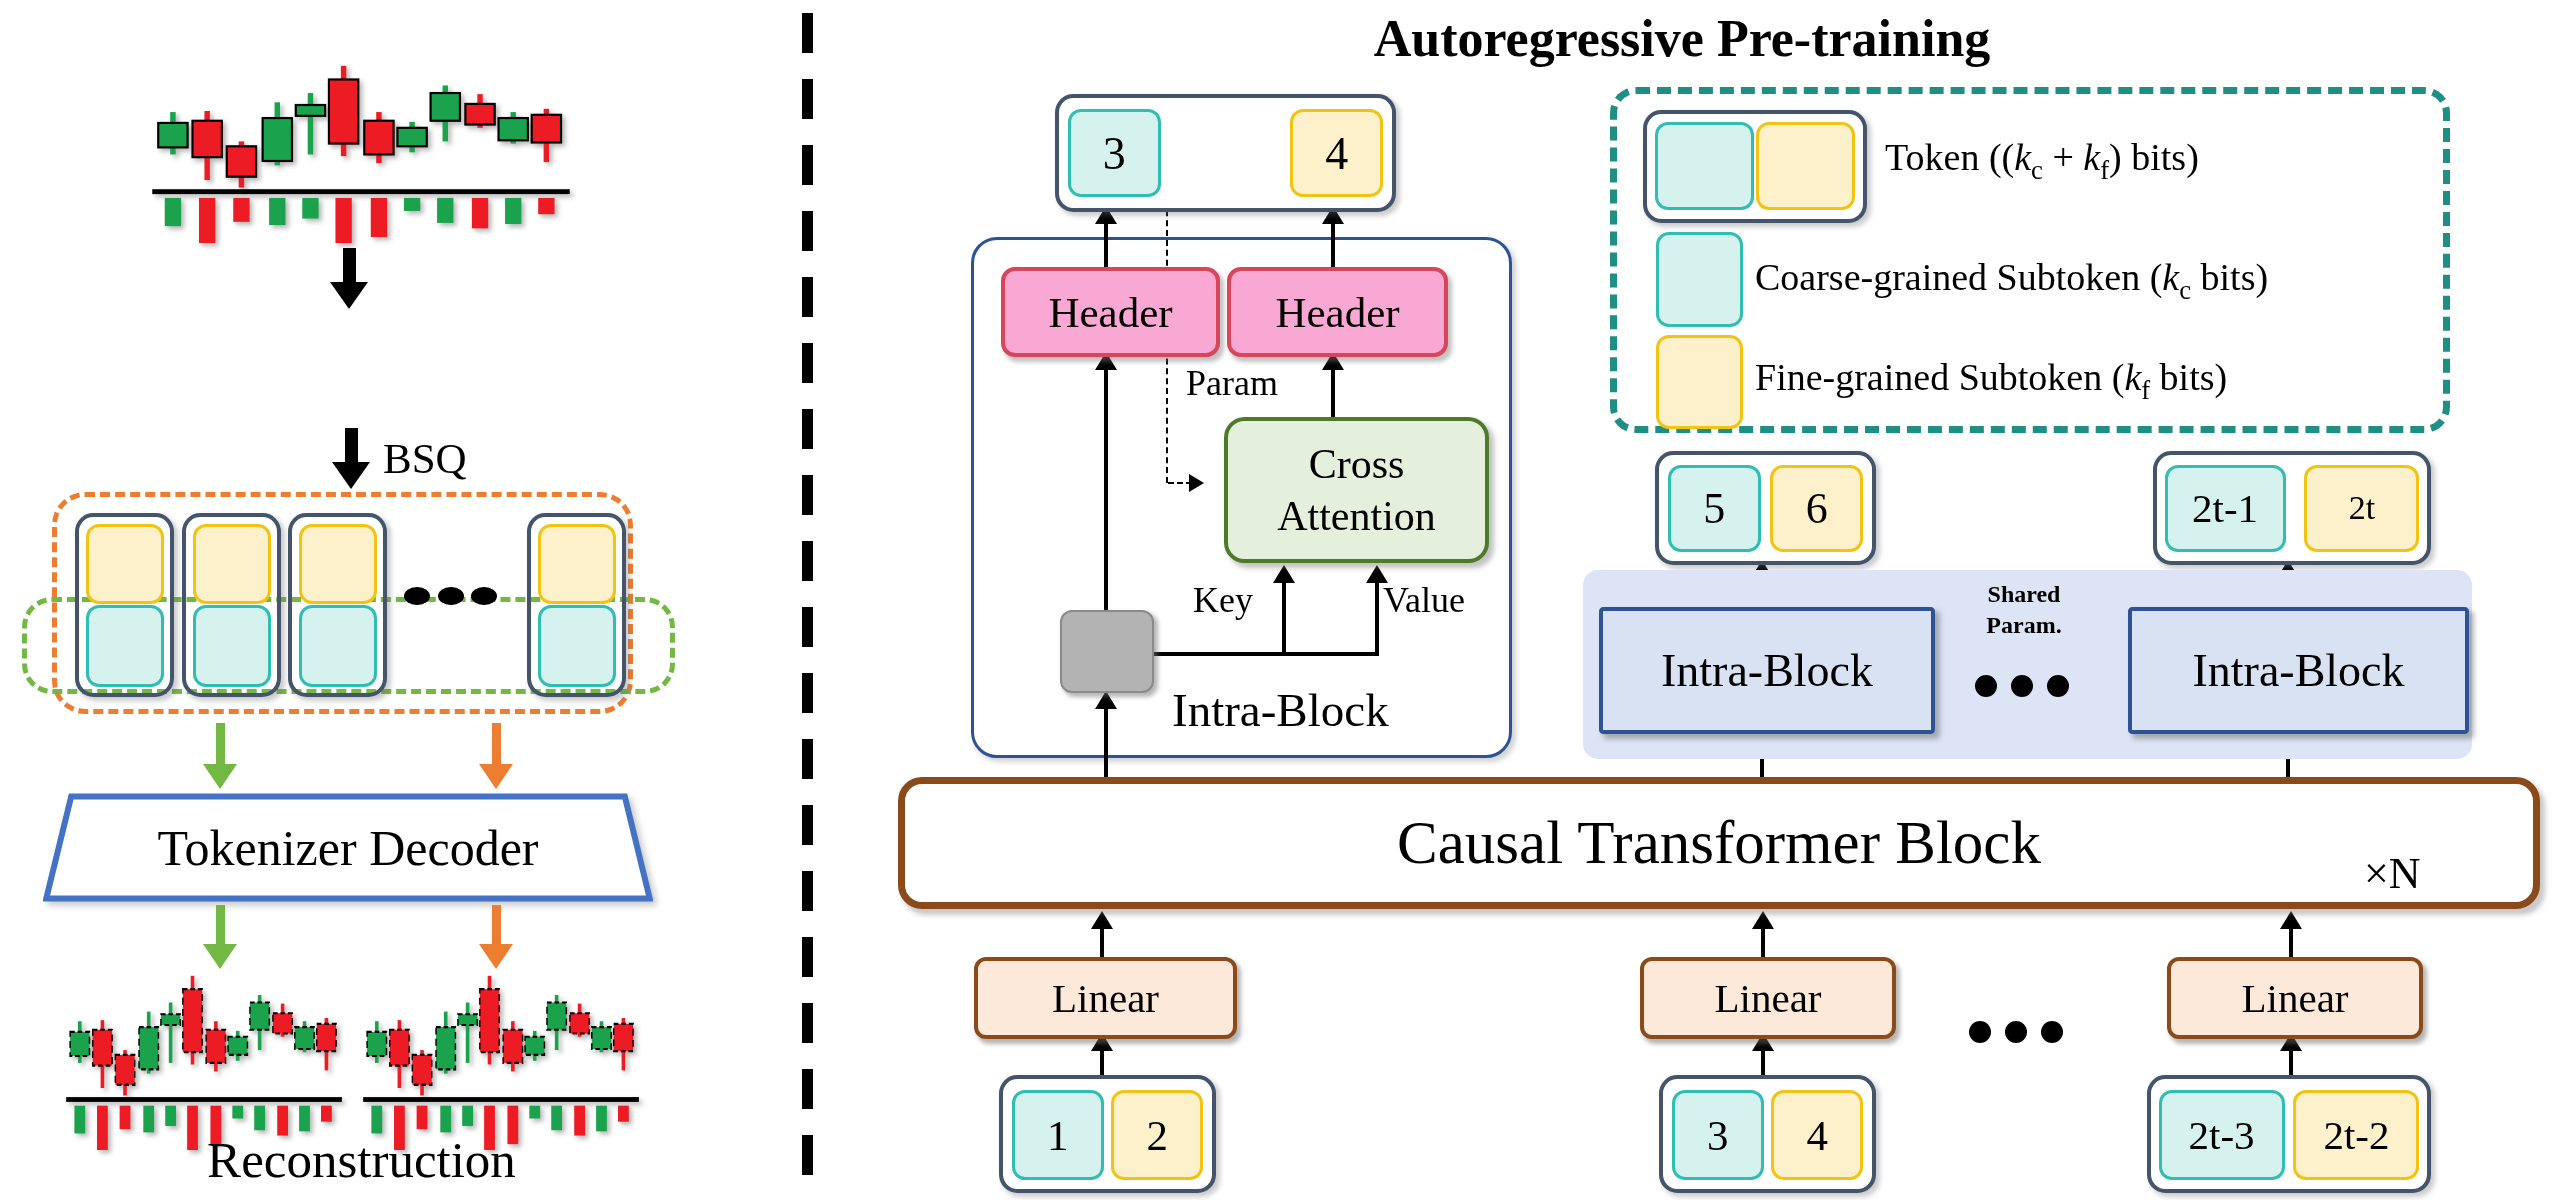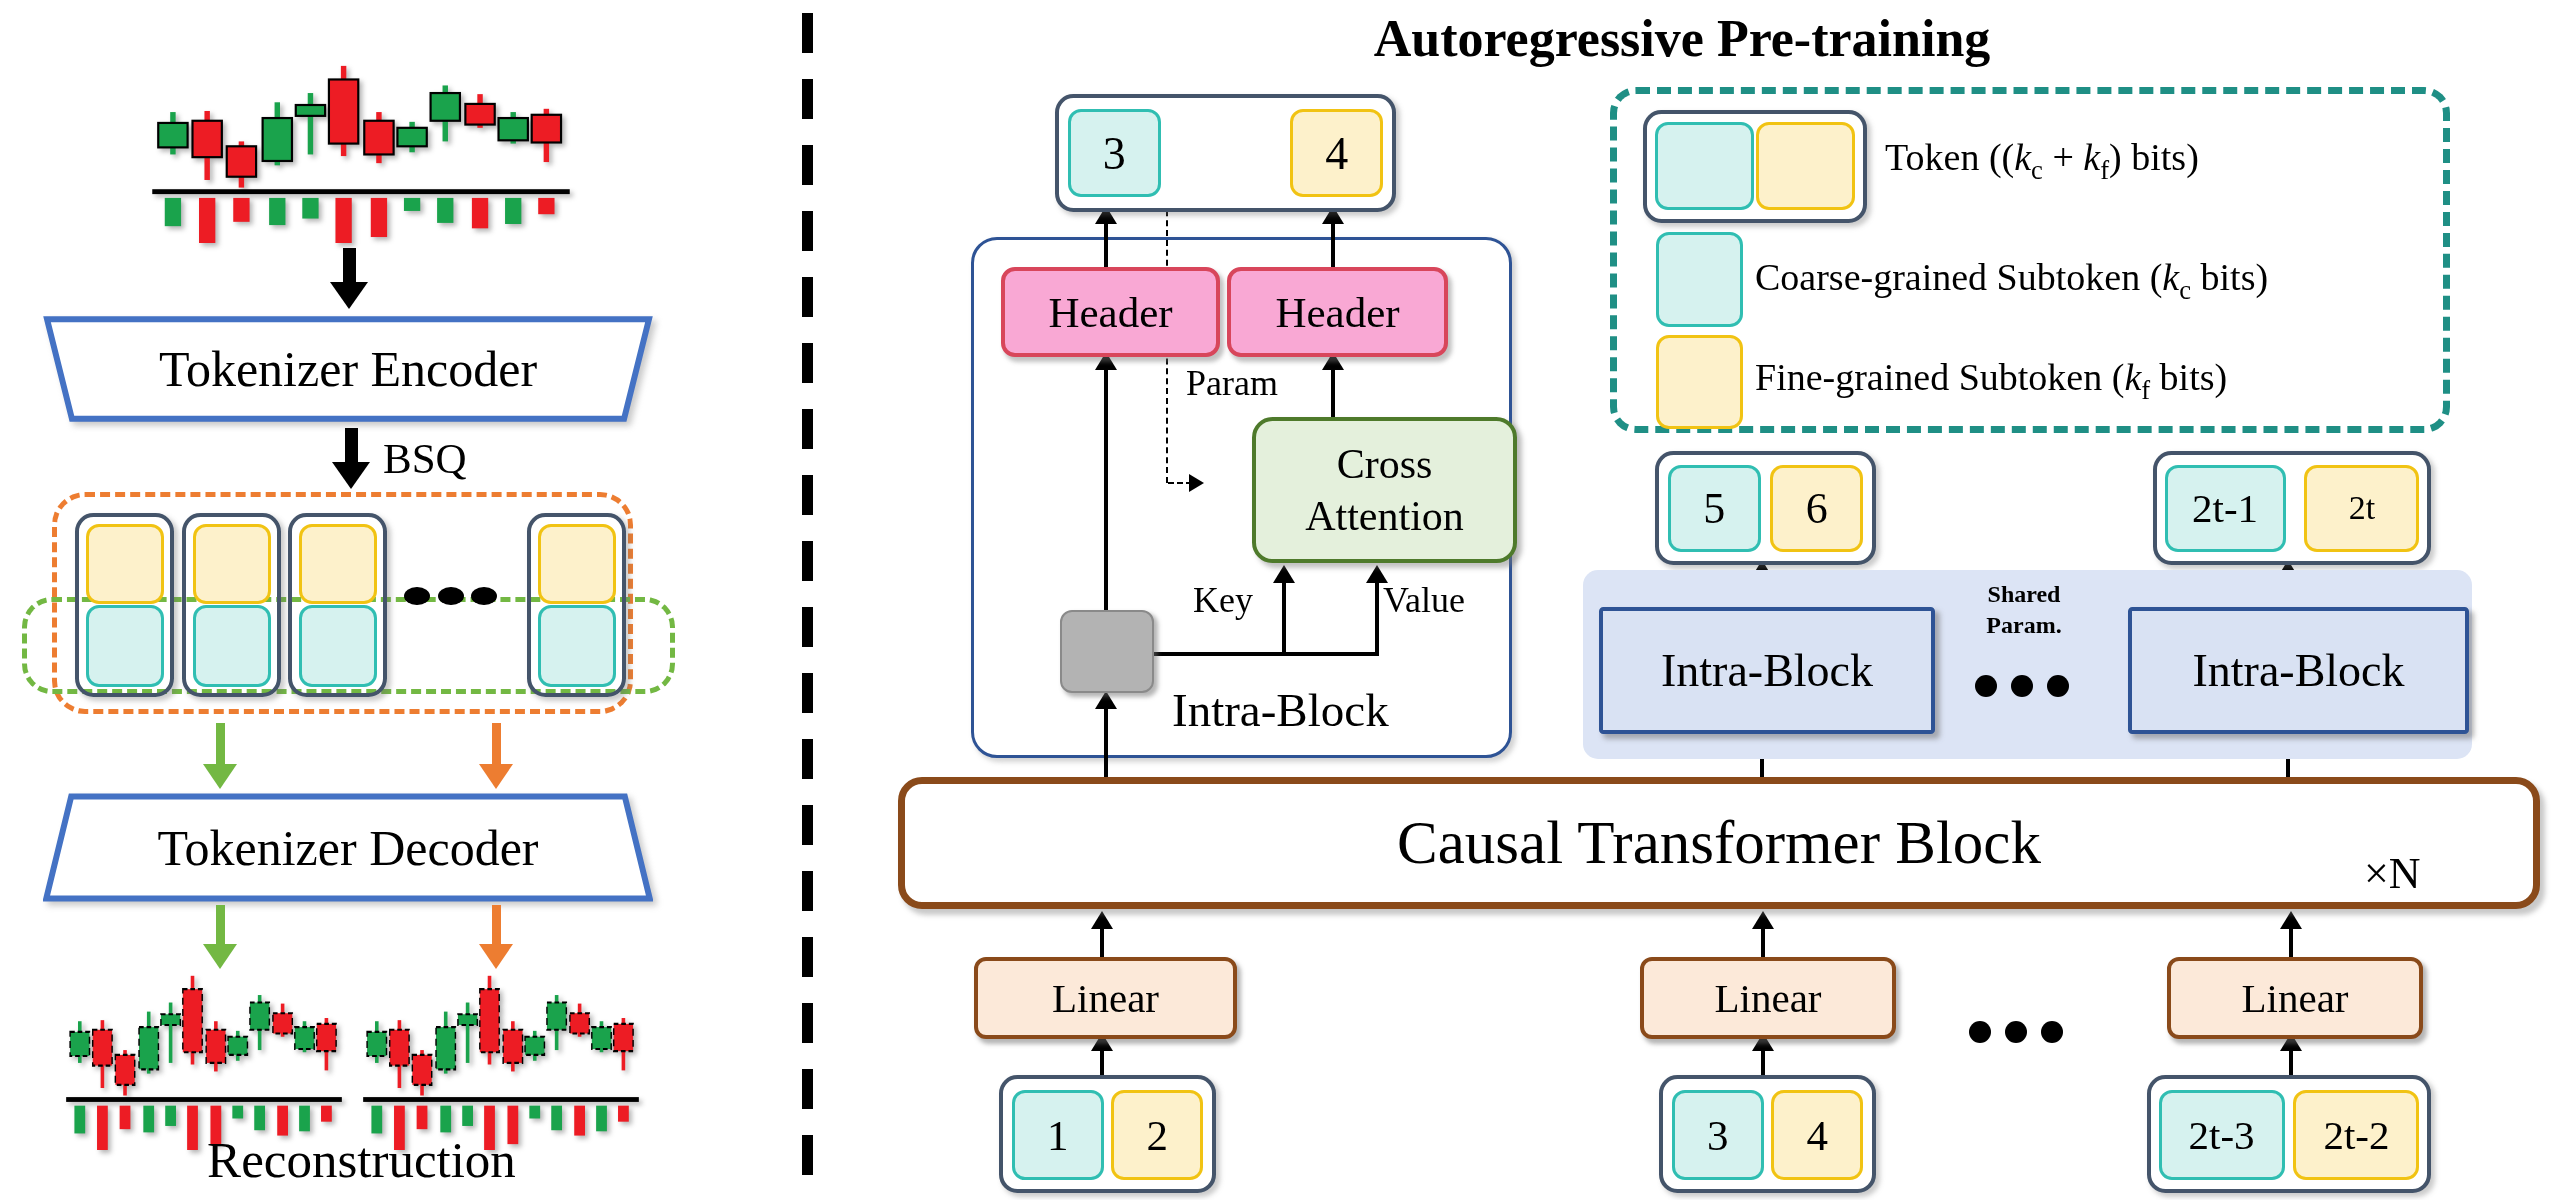--- a/index.html
+++ b/index.html
@@ -115,26 +115,20 @@
         <rect x="704" y="99" width="54" height="51" fill="#ED1C24" stroke="#000" stroke-width="4"></rect>
         <rect x="716" y="252" width="30" height="30" fill="#ED1C24"></rect>
         <rect x="6" y="236" width="768" height="9" fill="#000"></rect>
       </svg></div>
 
   <div class="darr blk" style="left:330px;top:248px;height:61px;">
       <i class="stem"></i>
       <i class="head"></i>
     </div>
 
-  <div class="abs" style="left:43px;top:316px;width:610px;height:106px;filter:drop-shadow(4.3px 4.3px 3.3px rgba(120,120,120,.4));">
-    <svg width="610" height="106" viewBox="0 0 1125 196">
-      <polygon points="6,6 1119,6 1073,190 52,190" fill="#ffffff" stroke="#4472C4" stroke-width="11"></polygon>
-    </svg>
-    <div class="abs ctr traplbl" style="left:0;top:0;width:610px;height:106px;">Tokenizer Encoder</div>
-  </div>
 
   <div class="darr blk" style="left:332px;top:428px;height:61px;">
       <i class="stem"></i>
       <i class="head"></i>
     </div>
   <div class="abs" style="left:383px;top:434px;font-size:43px;">BSQ</div>
 
   <div class="dash-orange" style="left:52px;top:492px;width:571px;height:212px;"></div>
   <div class="dash-green" style="left:22px;top:597px;width:643px;height:87px;"></div>
 
@@ -349,21 +343,21 @@
     </div>
 
   <div class="tokenbox" style="left:1055px;top:94px;width:333px;height:110px;">
     <div class="sq teal" style="left:8.7px;top:11px;width:87px;height:82px;font-size:46px;">3</div>
     <div class="sq yellow" style="right:8.7px;top:11px;width:87px;height:82px;font-size:46px;">4</div>
   </div>
 
   <div class="hdr ctr" style="left:1001px;top:267px;width:211px;height:82px;font-size:43px;">Header</div>
   <div class="hdr ctr" style="left:1227px;top:267px;width:213px;height:82px;font-size:43px;">Header</div>
   <div class="abs" style="left:1186px;top:362px;font-size:36px;">Param</div>
-  <div class="ca ctr" style="left:1252px;top:417px;width:265px;height:146px;font-size:42px;line-height:1.25;padding:14px 22px;box-sizing:border-box;">Cross Attention</div>
+  <div class="ca ctr" style="left:1224px;top:417px;width:265px;height:146px;font-size:42px;line-height:1.25;padding:14px 22px;box-sizing:border-box;">Cross Attention</div>
   <div class="abs" style="left:1193px;top:579px;font-size:36px;">Key</div>
   <div class="abs" style="left:1383px;top:579px;font-size:36px;">Value</div>
   <div class="graybox" style="left:1060px;top:610px;width:90px;height:79px;"></div>
   <div class="abs" style="left:1172px;top:683px;font-size:47px;">Intra-Block</div>
 
   <div class="dash-teal" style="left:1610px;top:87px;width:826px;height:332px;"></div>
   <div class="tokenbox" style="left:1643px;top:110px;width:216px;height:105px;">
     <div class="sq teal" style="left:7.6px;top:7.6px;width:93px;height:82px;"></div>
     <div class="sq yellow" style="right:7.6px;top:7.6px;width:93px;height:82px;"></div>
   </div>

